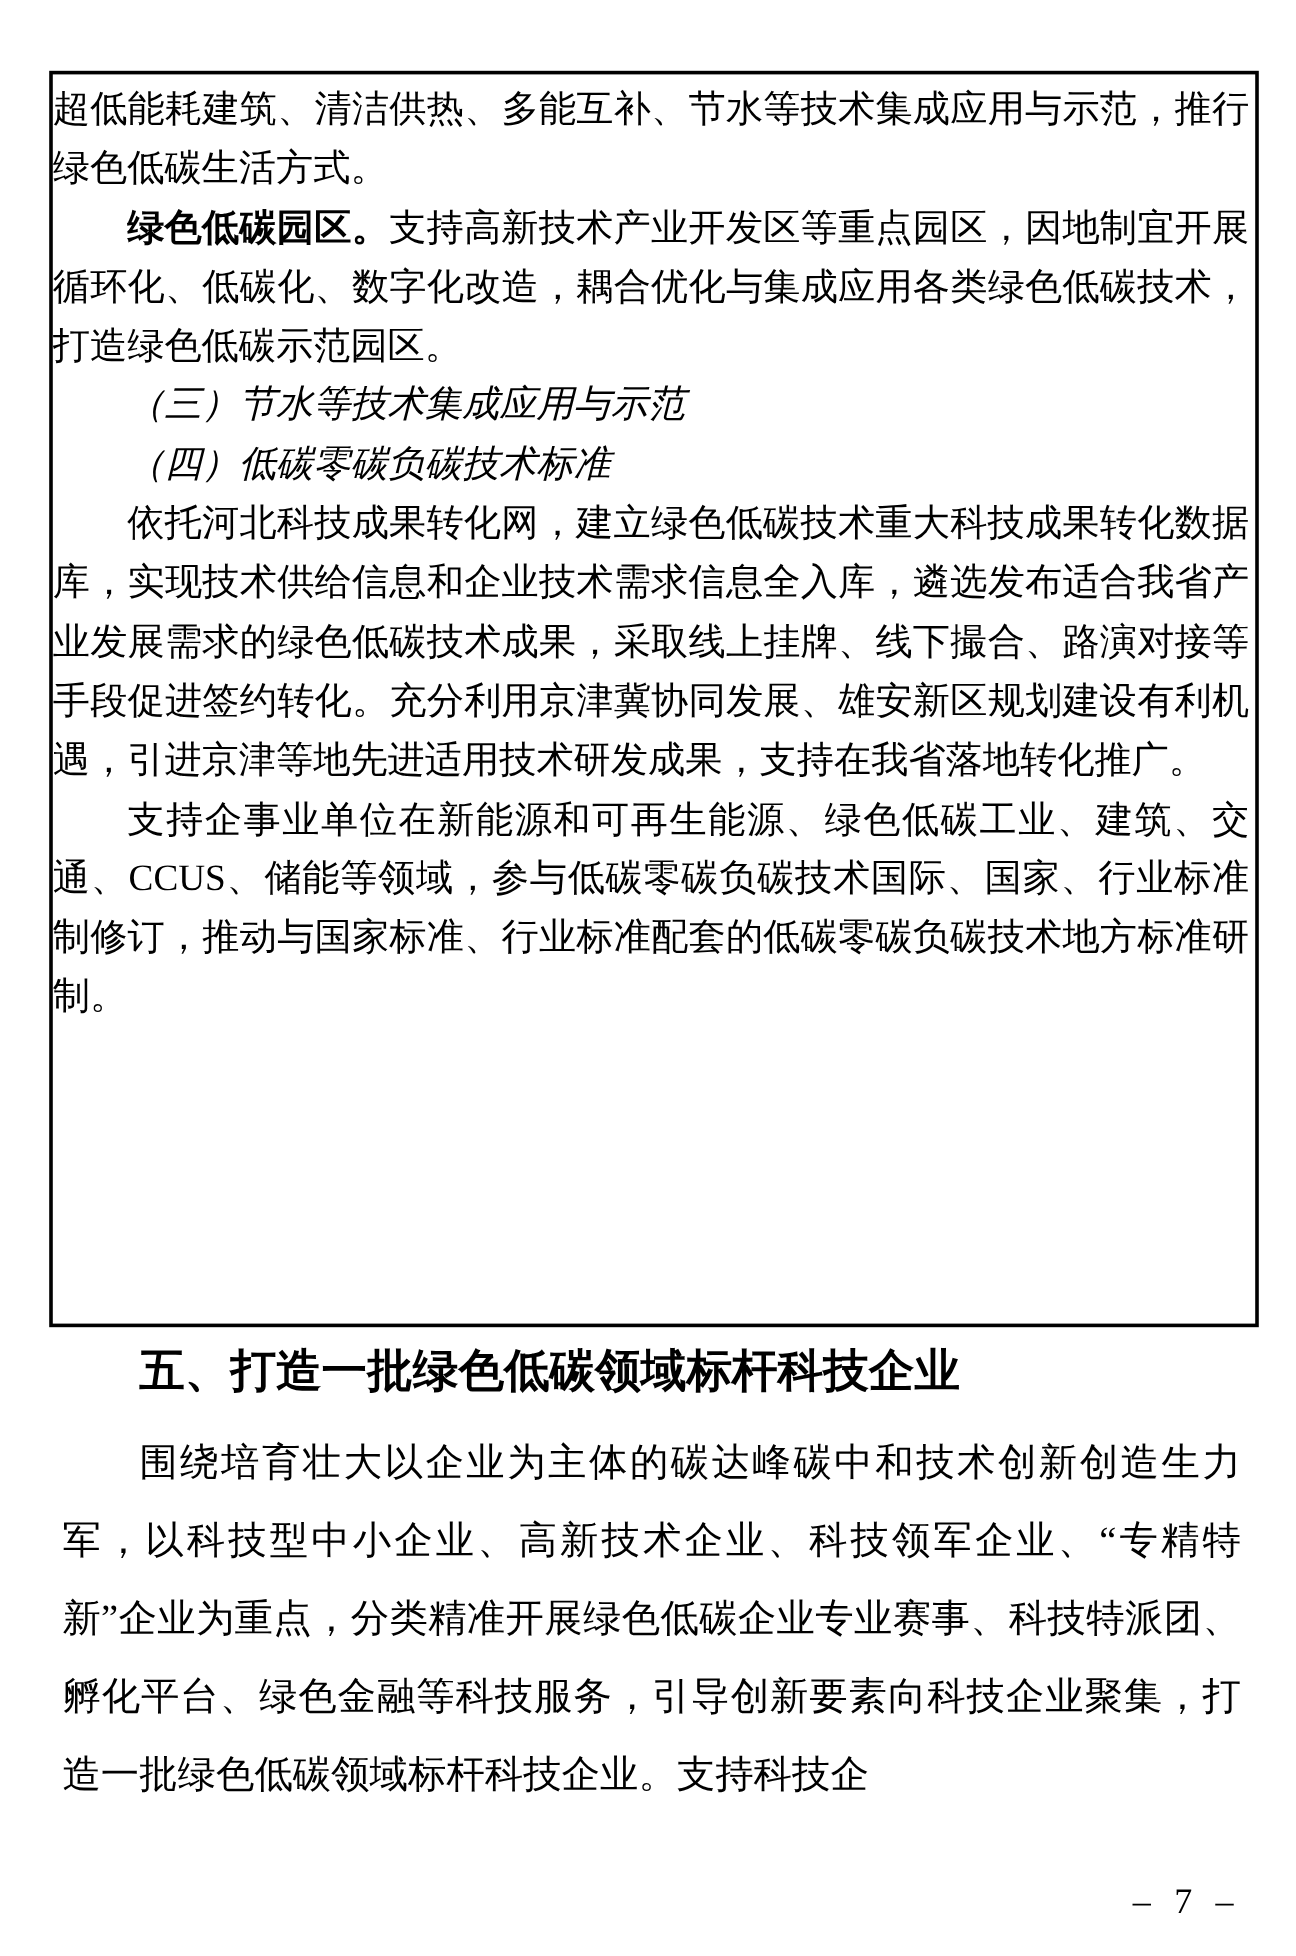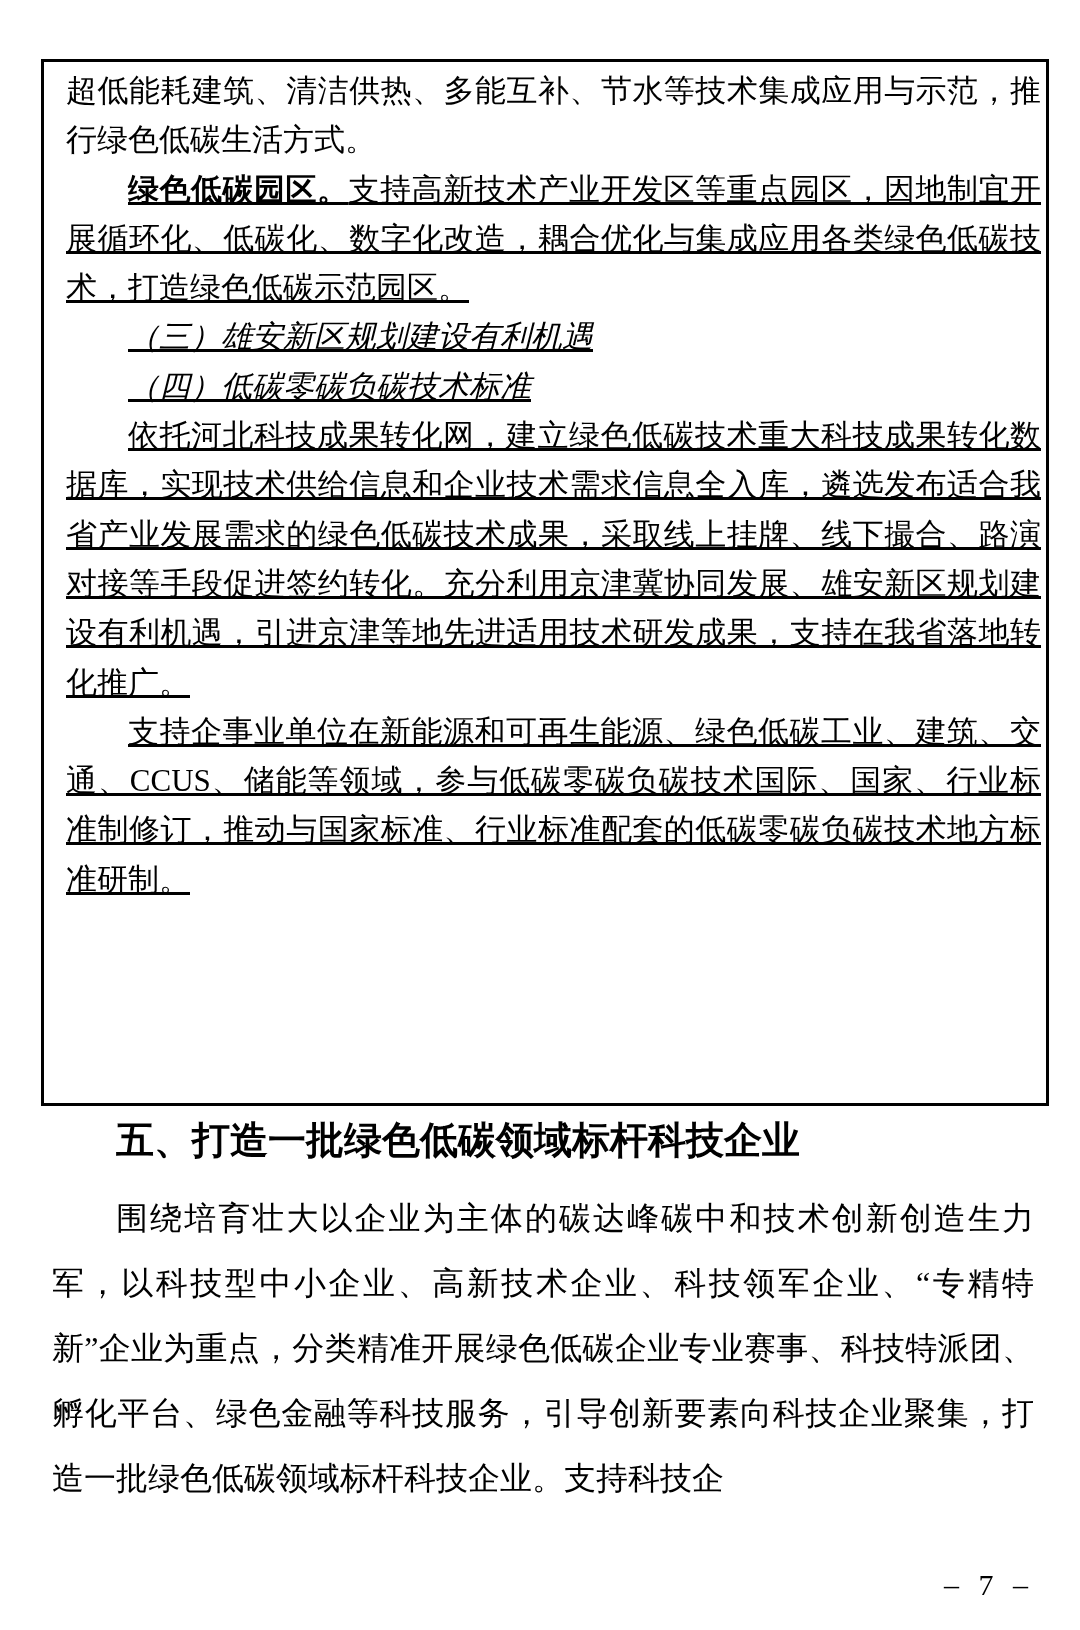--- a/index.html
+++ b/index.html
@@ -18,51 +18,51 @@
 
   
   .doc-box {
     position: absolute;
     left: 41px;
     top: 59px;
     width: 1008px;
     height: 1047px;
     border: 3px solid #000000;
     box-sizing: border-box;
-    padding: 4px 5px 0 22px;
+    padding: 4px 5px 0 0;
     overflow: hidden;
   }
   .doc-box p {
     margin: 0;
     font-size: 31px;
     line-height: 49.3px;
     text-align: justify;
     text-justify: inter-character;
     letter-spacing: 0px;
     color: #000000;
   }
-  .indent { text-indent: 2em; text-decoration: underline; }
+  .indent { text-indent: 2em; }
   .run-in-lead {
     font-weight: bold;
     font-family: "Liberation Sans", "DejaVu Sans", sans-serif;
   }
   .kaiti {
     font-style: italic;
     font-family: "Liberation Serif", "DejaVu Serif", serif;
   }
 
   
   .section-heading {
     position: absolute;
     left: 116px;
     top: 1120px;
     font-size: 38px;
     line-height: 46px;
     font-weight: bold;
-    font-family: Liberation Mono, monospace;
+    font-family: Liberation Serif, serif;
     color: #000000;
     margin: 0;
   }
 
   
   .section-paragraph {
     position: absolute;
     left: 52px;
     top: 1186px;
     width: 982px;
@@ -88,21 +88,21 @@
 </style>
 </head>
 <body>
 
 <div class="doc-box">
   <p><span>超低能耗建筑、清洁供热、多能互补、节水等技术集成应用与示范，推行绿色低碳生活方式。</span></p>
 
   <p class="indent"><span class="run-in-lead">绿色低碳园区。</span><span>支持高新技术产业开发区等重点园区，因地制宜开展循环化、低碳化、数字化改造，耦合优化与集成应用各类绿色低碳技术，打造绿色低碳示范园区。</span></p>
 
 
-  <p class="indent kaiti">（三）雄安新区规划建设有利机遇</p>
+  <p class="indent kaiti">（三）节水等技术集成应用与示范</p>
 
   <p class="indent kaiti">（四）低碳零碳负碳技术标准</p>
 
   <p class="indent">依托河北科技成果转化网，建立绿色低碳技术重大科技成果转化数据库，实现技术供给信息和企业技术需求信息全入库，遴选发布适合我省产业发展需求的绿色低碳技术成果，采取线上挂牌、线下撮合、路演对接等手段促进签约转化。充分利用京津冀协同发展、雄安新区规划建设有利机遇，引进京津等地先进适用技术研发成果，支持在我省落地转化推广。</p>
 
   <p class="indent">支持企事业单位在新能源和可再生能源、绿色低碳工业、建筑、交通、CCUS、储能等领域，参与低碳零碳负碳技术国际、国家、行业标准制修订，推动与国家标准、行业标准配套的低碳零碳负碳技术地方标准研制。</p>
 </div>
 
 <h2 class="section-heading">五、打造一批绿色低碳领域标杆科技企业</h2>
 

